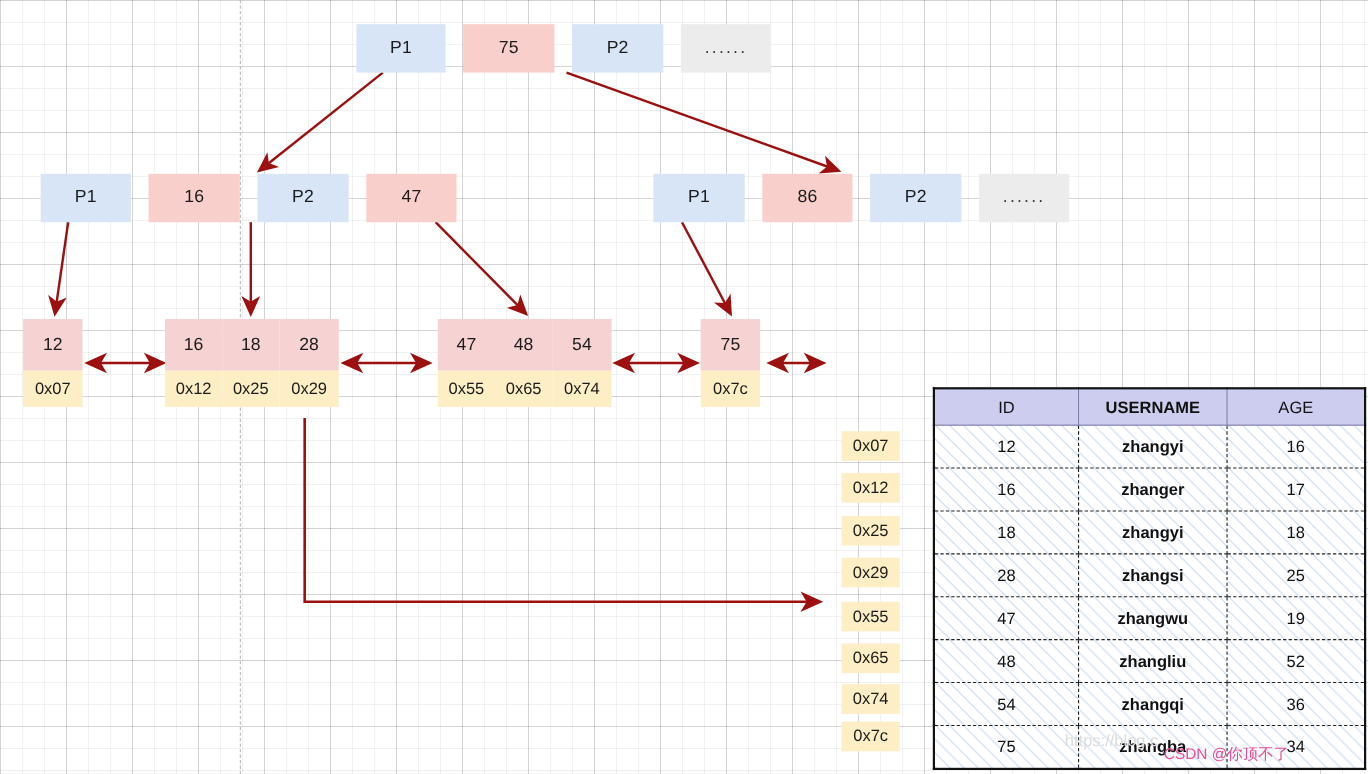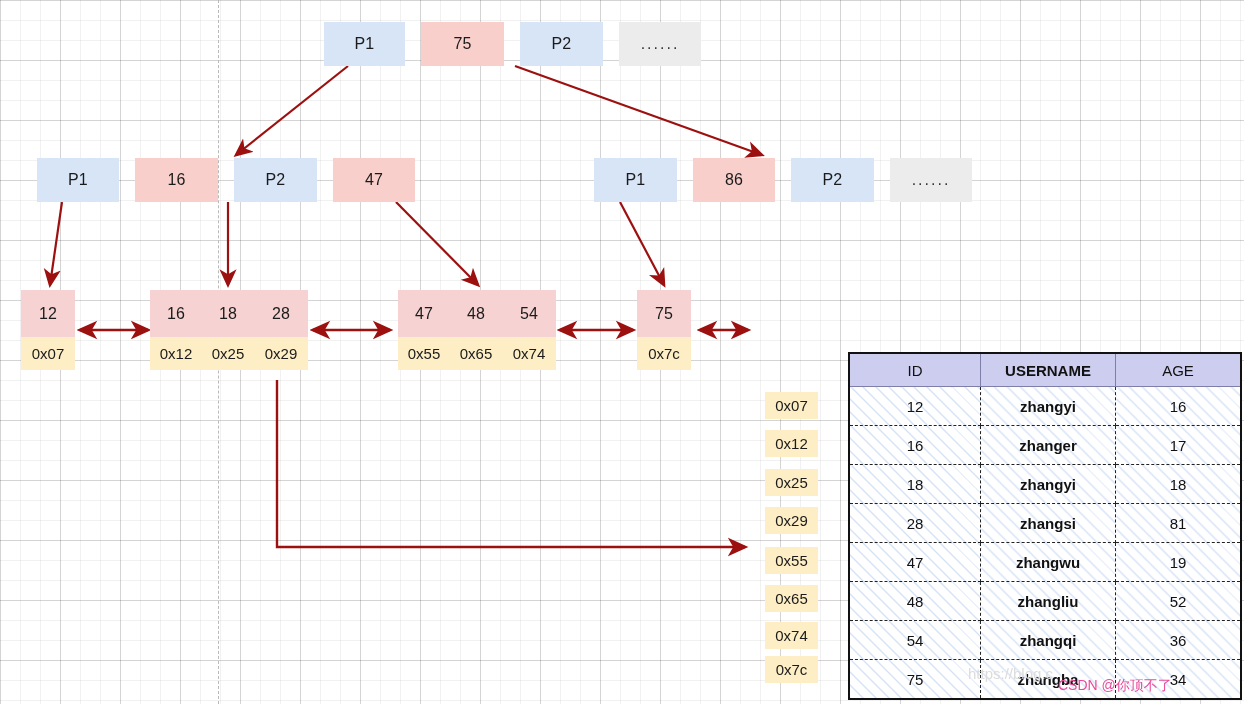--- a/index.html
+++ b/index.html
@@ -243,21 +243,21 @@
       <td>17</td>
     </tr>
     <tr>
       <td>18</td>
       <td>zhangyi</td>
       <td>18</td>
     </tr>
     <tr>
       <td>28</td>
       <td>zhangsi</td>
-      <td>81</td>
+      <td>25</td>
     </tr>
     <tr>
       <td>47</td>
       <td>zhangwu</td>
       <td>19</td>
     </tr>
     <tr>
       <td>48</td>
       <td>zhangliu</td>
       <td>52</td>

